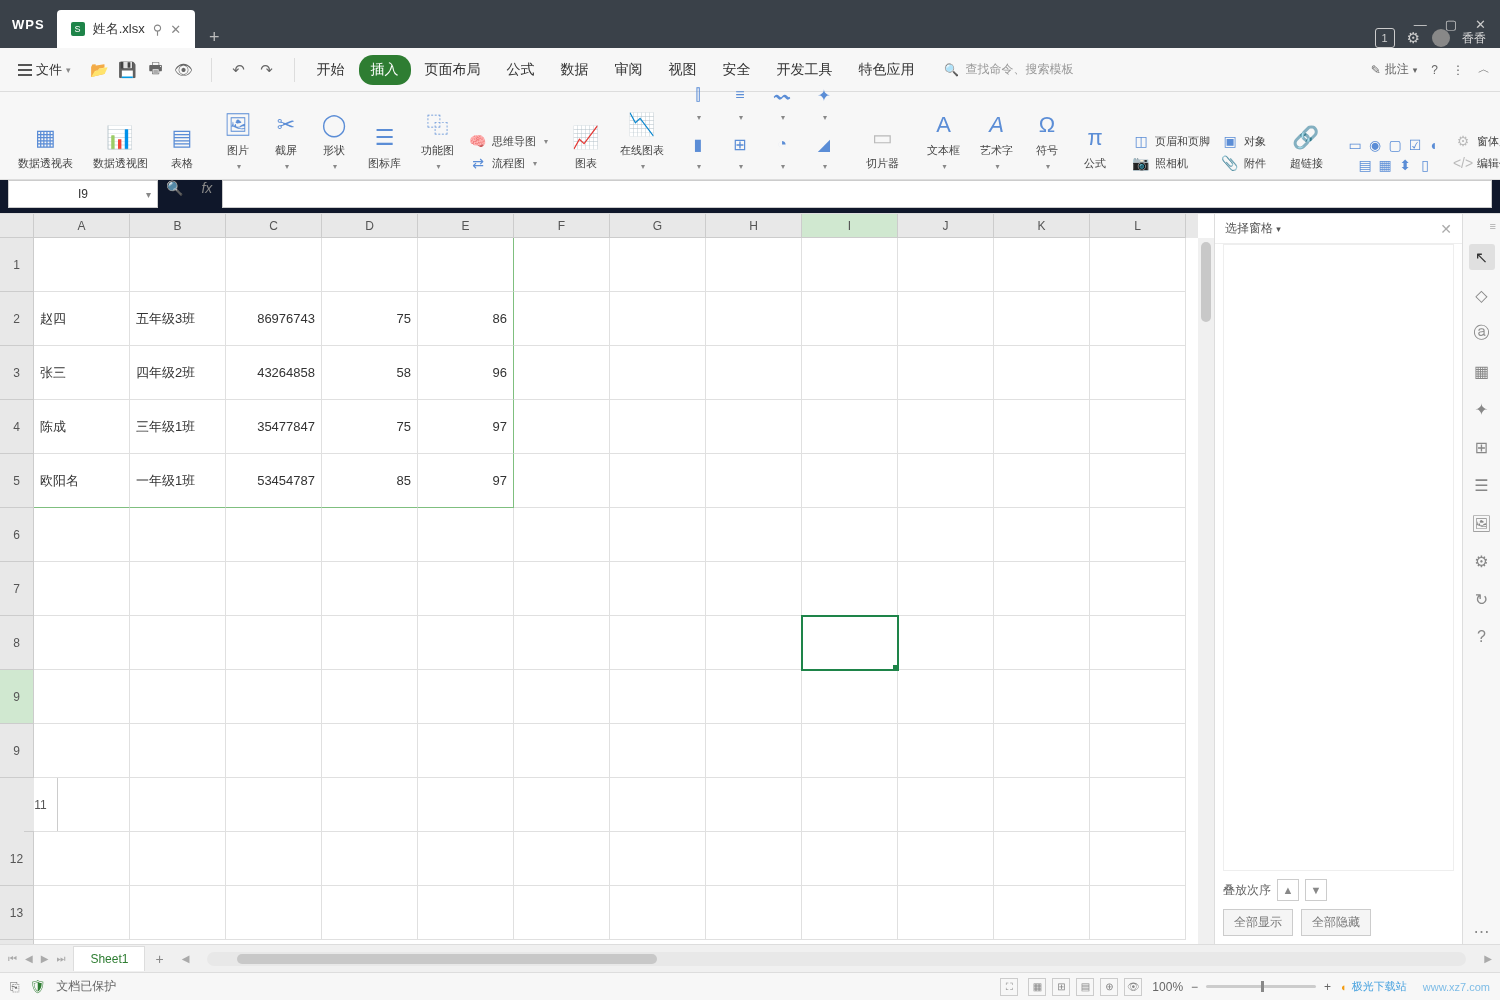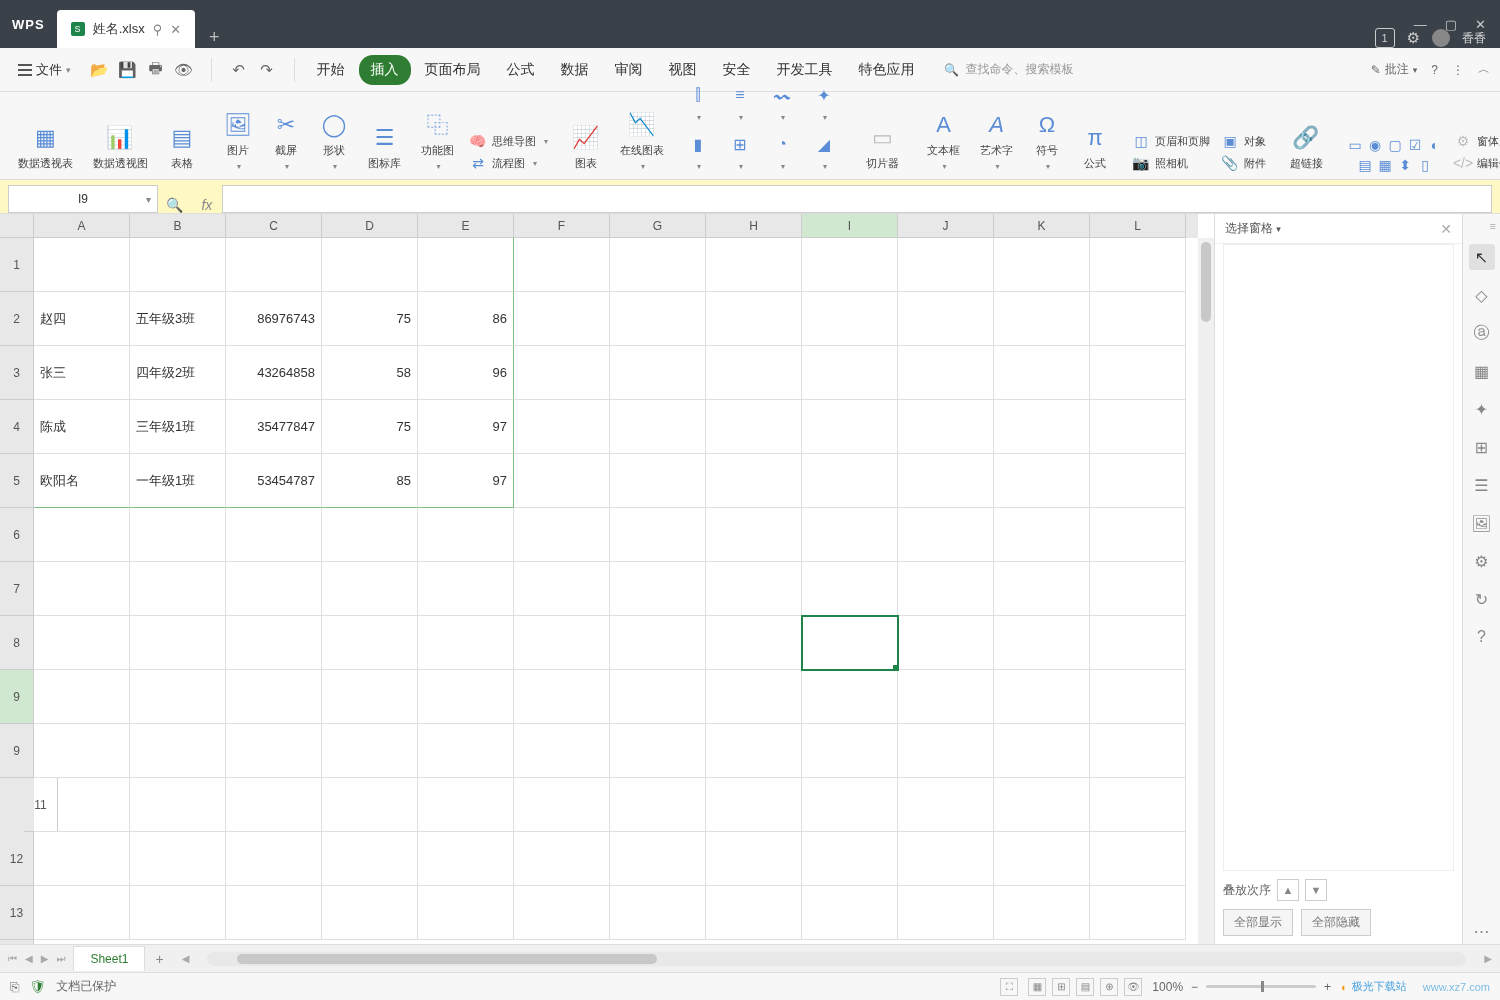--- a/index.html
+++ b/index.html
@@ -42,21 +42,21 @@
 .ribbon .bigicon { width:28px;height:28px;display:flex;align-items:center;justify-content:center;color:#5b8dd6;font-size:22px; }
 .ribbon .lbl { font-size:11px;color:#444;white-space:nowrap; }
 .ribbon .twoline { display:flex;flex-direction:column;gap:2px; }
 .ribbon .smrow { display:flex;align-items:center;gap:6px;font-size:11px;color:#444;cursor:pointer;white-space:nowrap;padding:2px 0; }
 .ribbon .smicon { width:16px;height:16px;display:inline-flex;align-items:center;justify-content:center;color:#5b8dd6;font-size:14px; }
 .ribbon .dd::after { content:"▾"; font-size:8px; margin-left:2px; color:#888; }
 .ribbon .gray { color:#bbb !important; }
 .ribbon .gray .smicon,.ribbon .gray .bigicon { color:#bbb; }
 
 
-.celleditor { height: 34px; background: #fef9c3; border-bottom: 1px solid #ddd; display: flex; align-items: flex-end; }
+.celleditor { height: 34px; background: #0f172a; border-bottom: 1px solid #ddd; display: flex; align-items: flex-start; }
 .namebox { width:150px;height:28px;border:1px solid #ccc;margin-left:8px;display:flex;align-items:center;padding:0 8px;font-size:12px;background:#fff;justify-content:center;position:relative; }
 .namebox .dd { position:absolute;right:6px;color:#888;font-size:10px; }
 .fx { padding:0 10px;color:#888;font-size:14px; }
 .formulabar { flex:1;height:28px;border:1px solid #ccc;margin-right:8px;background:#fff; }
 .zoomfx { color:#888;padding:0 8px;font-size:14px; }
 
 
 .main { display:flex;height:calc(100% - 48px - 44px - 88px - 34px - 28px - 28px); }
 .sheet { flex:1;position:relative;overflow:hidden; }
 .corner { position:absolute;left:0;top:0;width:34px;height:24px;background:#e8e8e8;border-right:1px solid #ccc;border-bottom:1px solid #ccc; }

